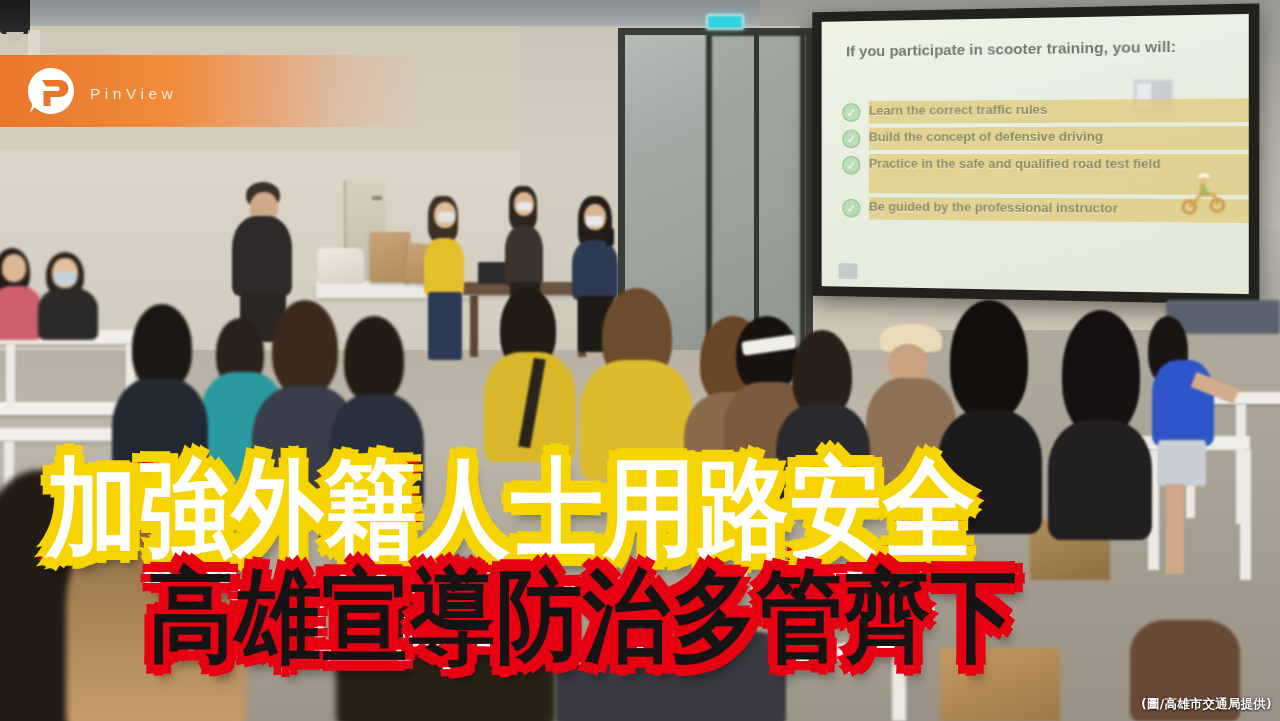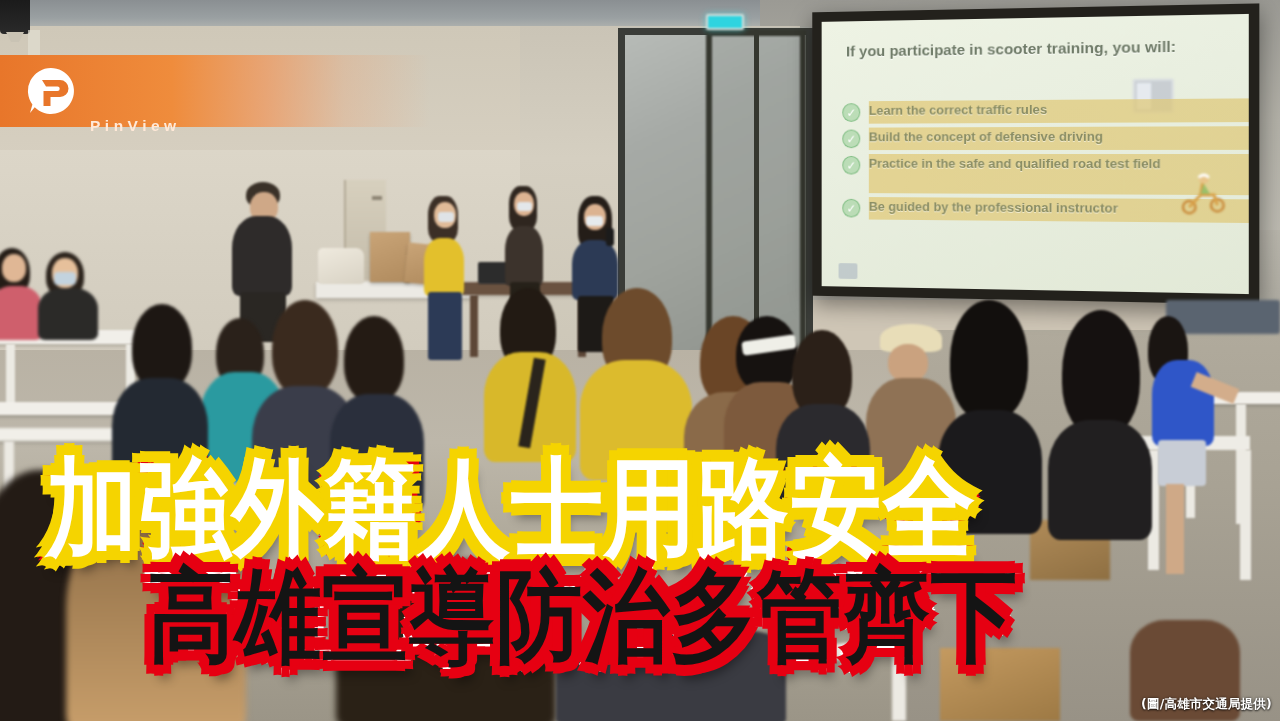--- a/index.html
+++ b/index.html
@@ -208,22 +208,22 @@
   .logo-mark {
     position:absolute; left:26px; top:11px; width:50px; height:50px;
   }
   .logo-cn {
     position:absolute; left:88px; top:10px;
     color:#ffffff; font-size:33px; font-weight:700; letter-spacing:2px;
     font-family:"DejaVu Sans","Liberation Sans",sans-serif;
     text-shadow:0 1px 2px rgba(120,50,0,.35);
   }
   .logo-en {
-    position:absolute; left:90px; top:62px;
-    color:#ffe9d8; font-size:15.5px; font-weight:700; letter-spacing:4.5px;
+    position:absolute; left:90px; top:30px;
+    color:#ffe9d8; font-size:15.5px; font-weight:400; letter-spacing:4.5px;
     font-family:"Liberation Sans",sans-serif;
   }
 
   
   .headline {
     position:absolute; left:0; top:0; width:1280px; height:721px;
     pointer-events:none;
   }
   .hl-line {
     position:absolute; white-space:nowrap;

